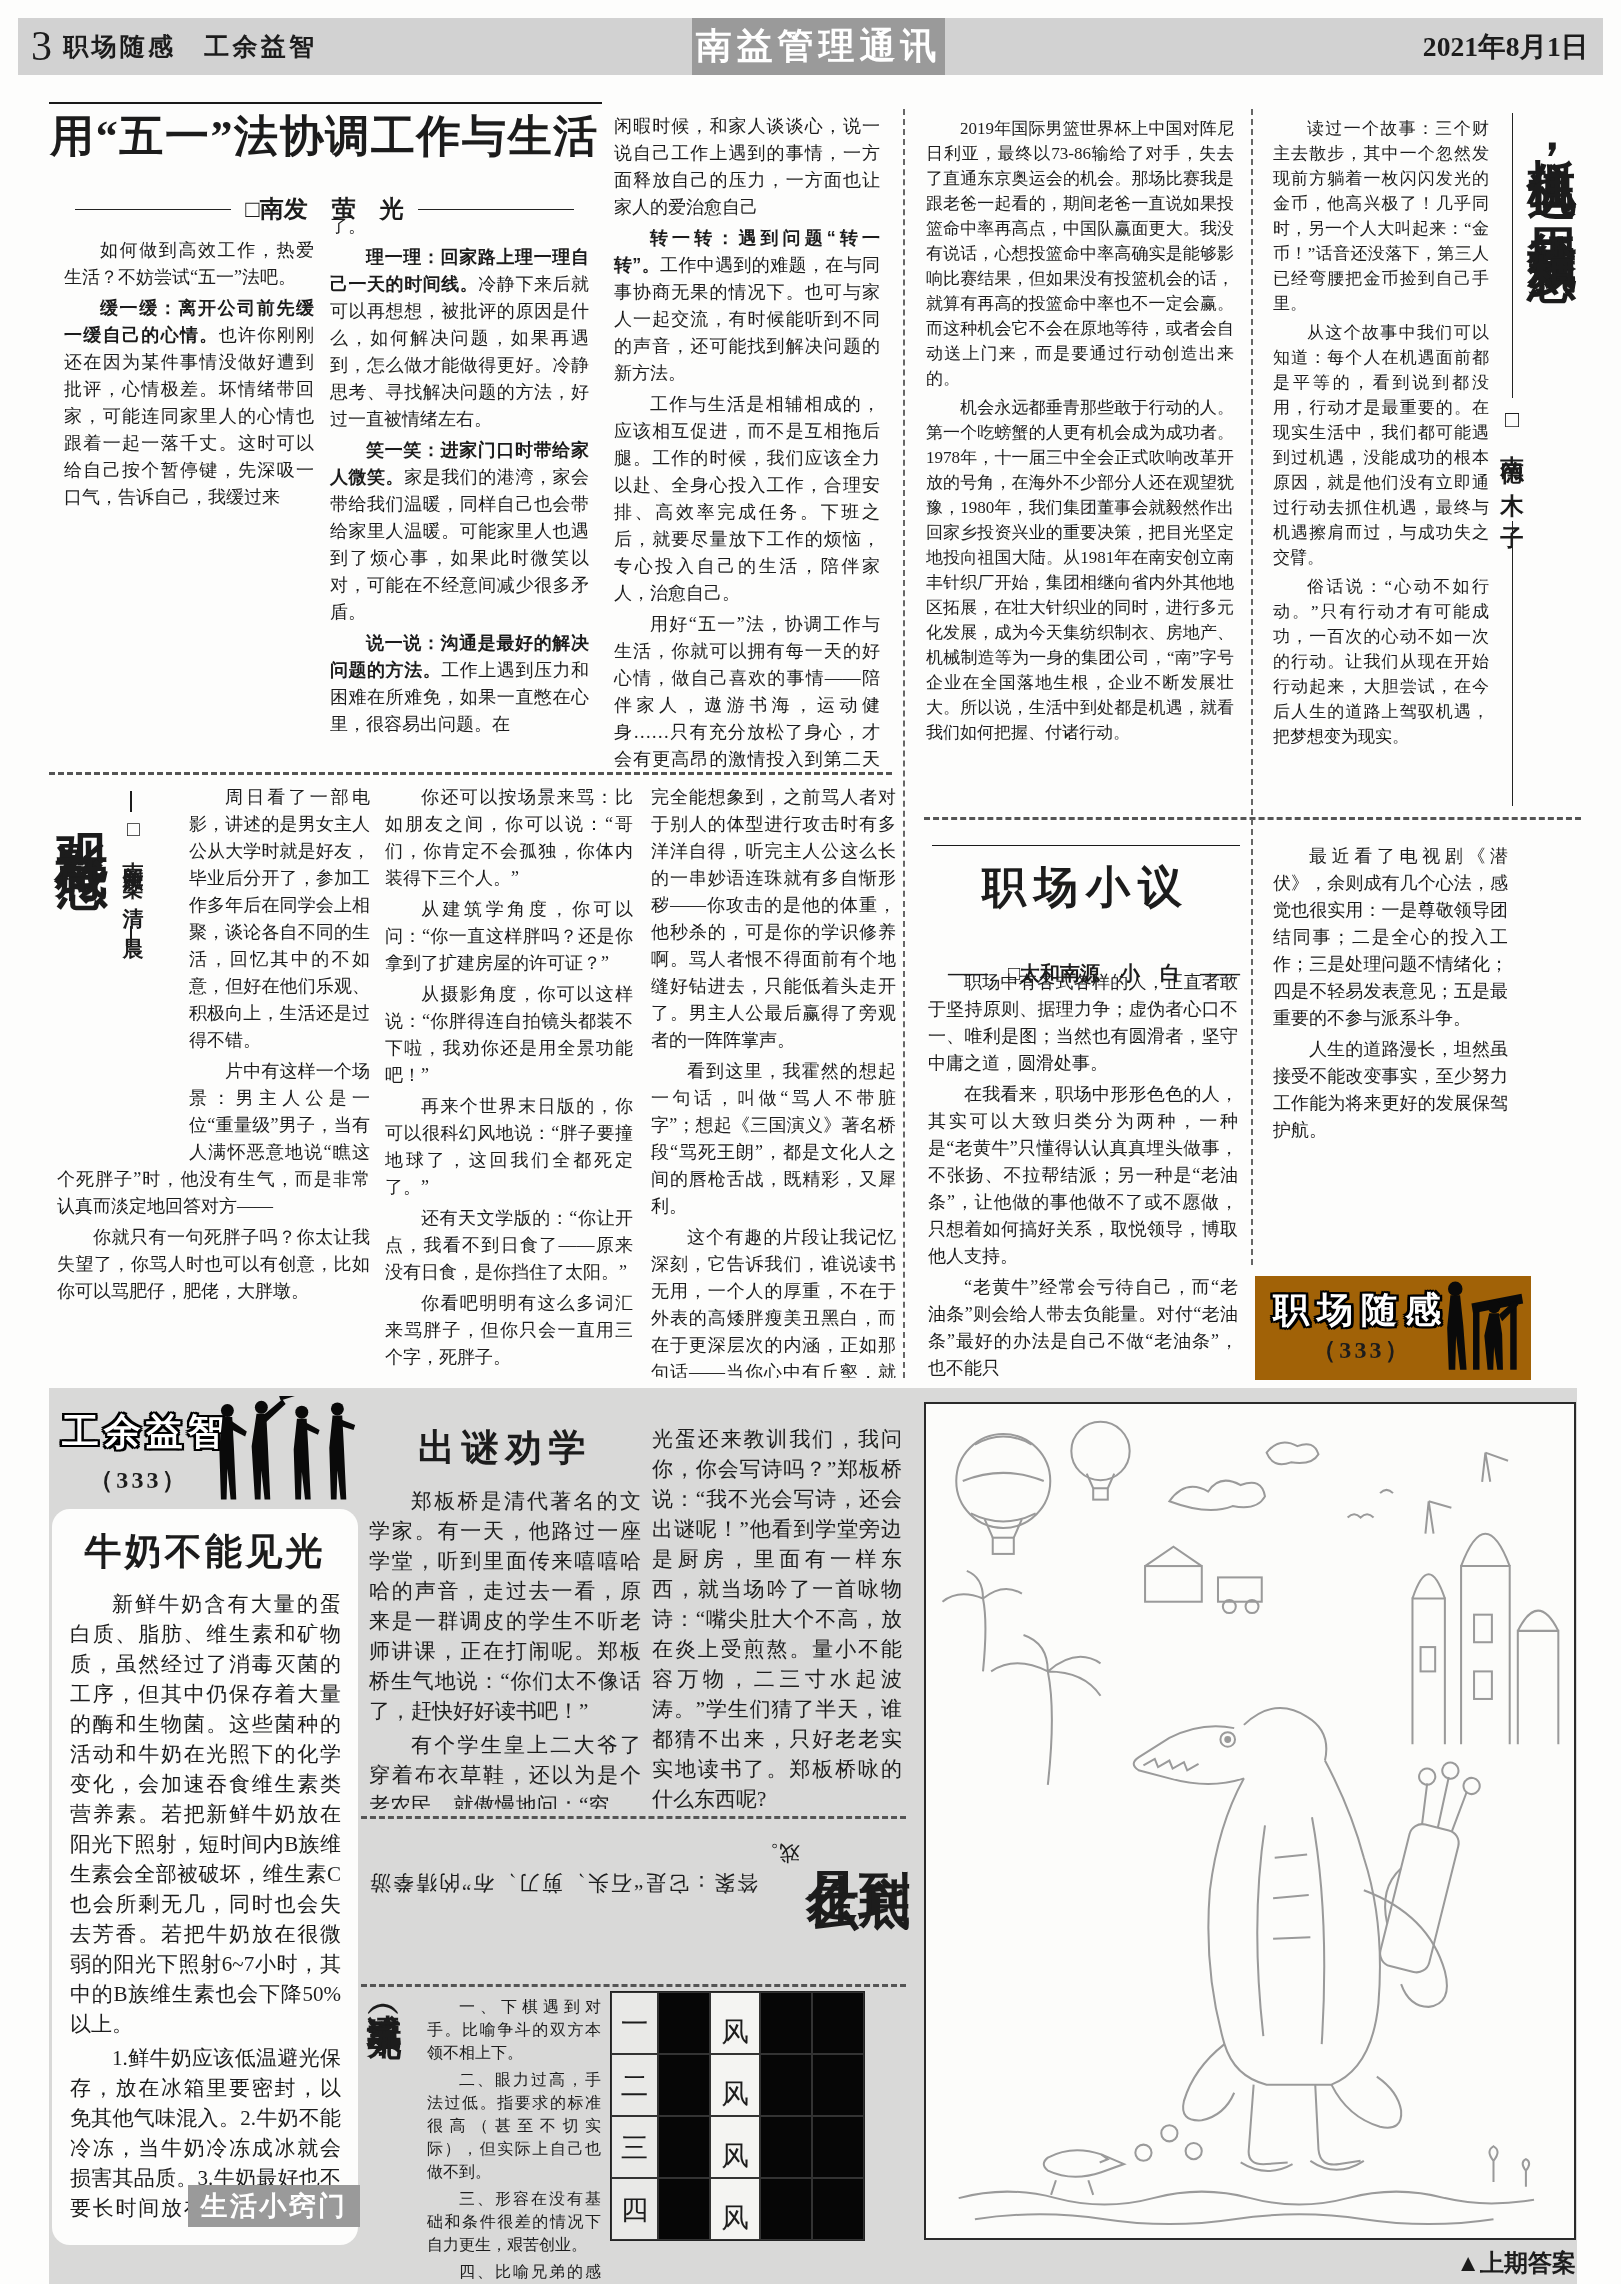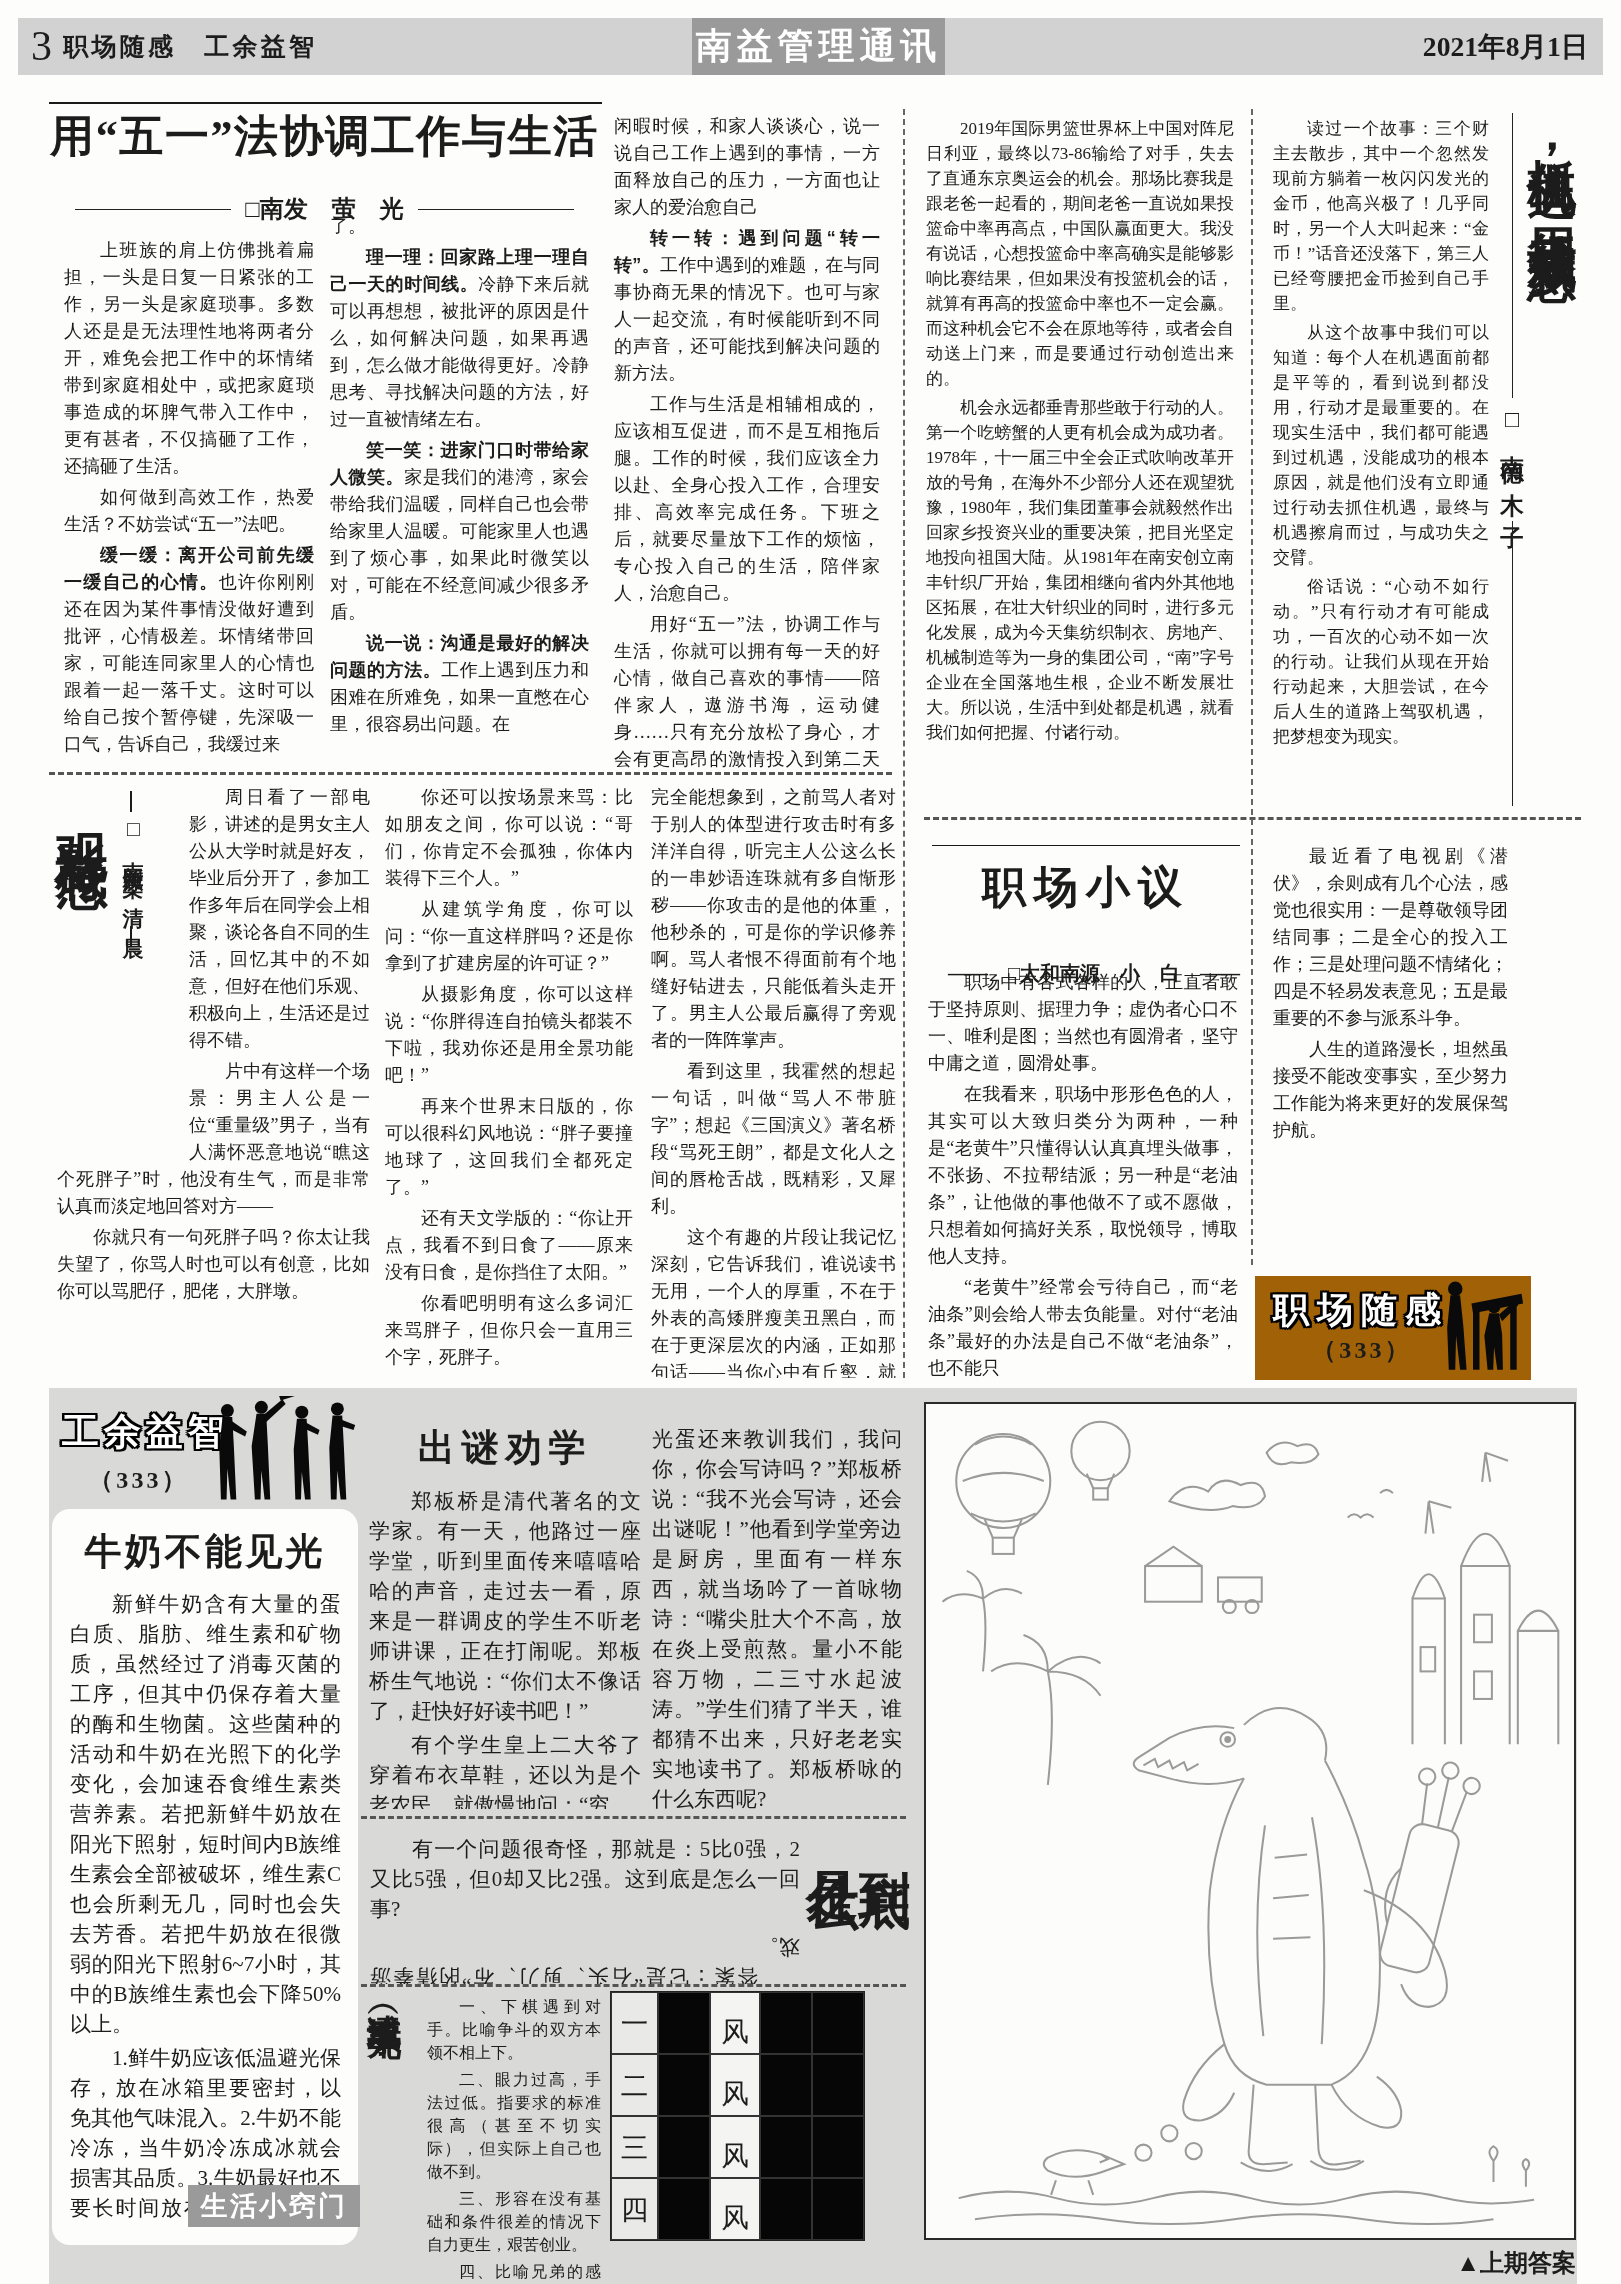--- a/index.html
+++ b/index.html
@@ -85,21 +85,20 @@
 
   <div class="hrule" style="left:49px;top:102px;width:553px;"></div>
   <div class="abs a1title">用“五一”法协调工作与生活</div>
   <div class="bylinerow" style="left:75px;top:193px;width:499px;">
     <div class="line"></div>
     <div class="bylinetext sans">□南发　萤　光</div>
     <div class="line"></div>
   </div>
 
   <div class="col t22" style="left:60px;top:233px;width:258px;height:537px;">
-    <p>上班族的肩上仿佛挑着扁担，一头是日复一日紧张的工作，另一头是家庭琐事。多数人还是是无法理性地将两者分开，难免会把工作中的坏情绪带到家庭相处中，或把家庭琐事造成的坏脾气带入工作中，更有甚者，不仅搞砸了工作，还搞砸了生活。</p>
     <p>如何做到高效工作，热爱生活？不妨尝试“五一”法吧。</p>
     <p><b class="lead">缓一缓：离开公司前先缓一缓自己的心情。</b><span>也许你刚刚还在因为某件事情没做好遭到批评，心情极差。坏情绪带回家，可能连同家里人的心情也跟着一起一落千丈。这时可以给自己按个暂停键，先深吸一口气，告诉自己，我缓过来</span></p>
   </div>
   <div class="col t22" style="left:326px;top:209px;width:267px;height:561px;">
     <p class="noind">了。</p>
     <p><b class="lead">理一理：回家路上理一理自己一天的时间线。</b><span>冷静下来后就可以再想想，被批评的原因是什么，如何解决问题，如果再遇到，怎么做才能做得更好。冷静思考、寻找解决问题的方法，好过一直被情绪左右。</span></p>
     <p><b class="lead">笑一笑：进家门口时带给家人微笑。</b><span>家是我们的港湾，家会带给我们温暖，同样自己也会带给家里人温暖。可能家里人也遇到了烦心事，如果此时微笑以对，可能在不经意间减少很多矛盾。</span></p>
     <p><b class="lead">说一说：沟通是最好的解决问题的方法。</b><span>工作上遇到压力和困难在所难免，如果一直憋在心里，很容易出问题。在</span></p>
   </div>
   <div class="col t22" style="left:610px;top:109px;width:274px;height:661px;">
@@ -220,21 +219,20 @@
     <p>有个学生皇上二大爷了穿着布衣草鞋，还以为是个老农民，就傲慢地问：“穷</p>
   </div>
   <div class="col t26" style="left:648px;top:1420px;width:258px;height:389px;">
     <p class="noind">光蛋还来教训我们，我问你，你会写诗吗？”郑板桥说：“我不光会写诗，还会出谜呢！”他看到学堂旁边是厨房，里面有一样东西，就当场吟了一首咏物诗：“嘴尖肚大个不高，放在炎上受煎熬。量小不能容万物，二三寸水起波涛。”学生们猜了半天，谁都猜不出来，只好老老实实地读书了。郑板桥咏的什么东西呢?</p>
 
   </div>
 
   <div class="hdash" style="left:361px;top:1816px;width:545px;"></div>
 
   <div class="col t26" style="left:366px;top:1830px;width:438px;height:154px;">
-    <p>有一个问题很奇怪，那就是：5比0强，2又比5强，但0却又比2强。这到底是怎么一回事?</p>
     <p class="flip" style="margin-top:8px;">答案：它是“石头、剪刀、布”的猜拳游戏。</p>
   </div>
   <div class="abs q2title vert">
     <span>到底</span><br>
     <span>是什么</span>
   </div>
 
   <div class="hdash" style="left:361px;top:1984px;width:545px;"></div>
 
   <div class="abs xwtitle vert">成语填字（三十九）</div>

